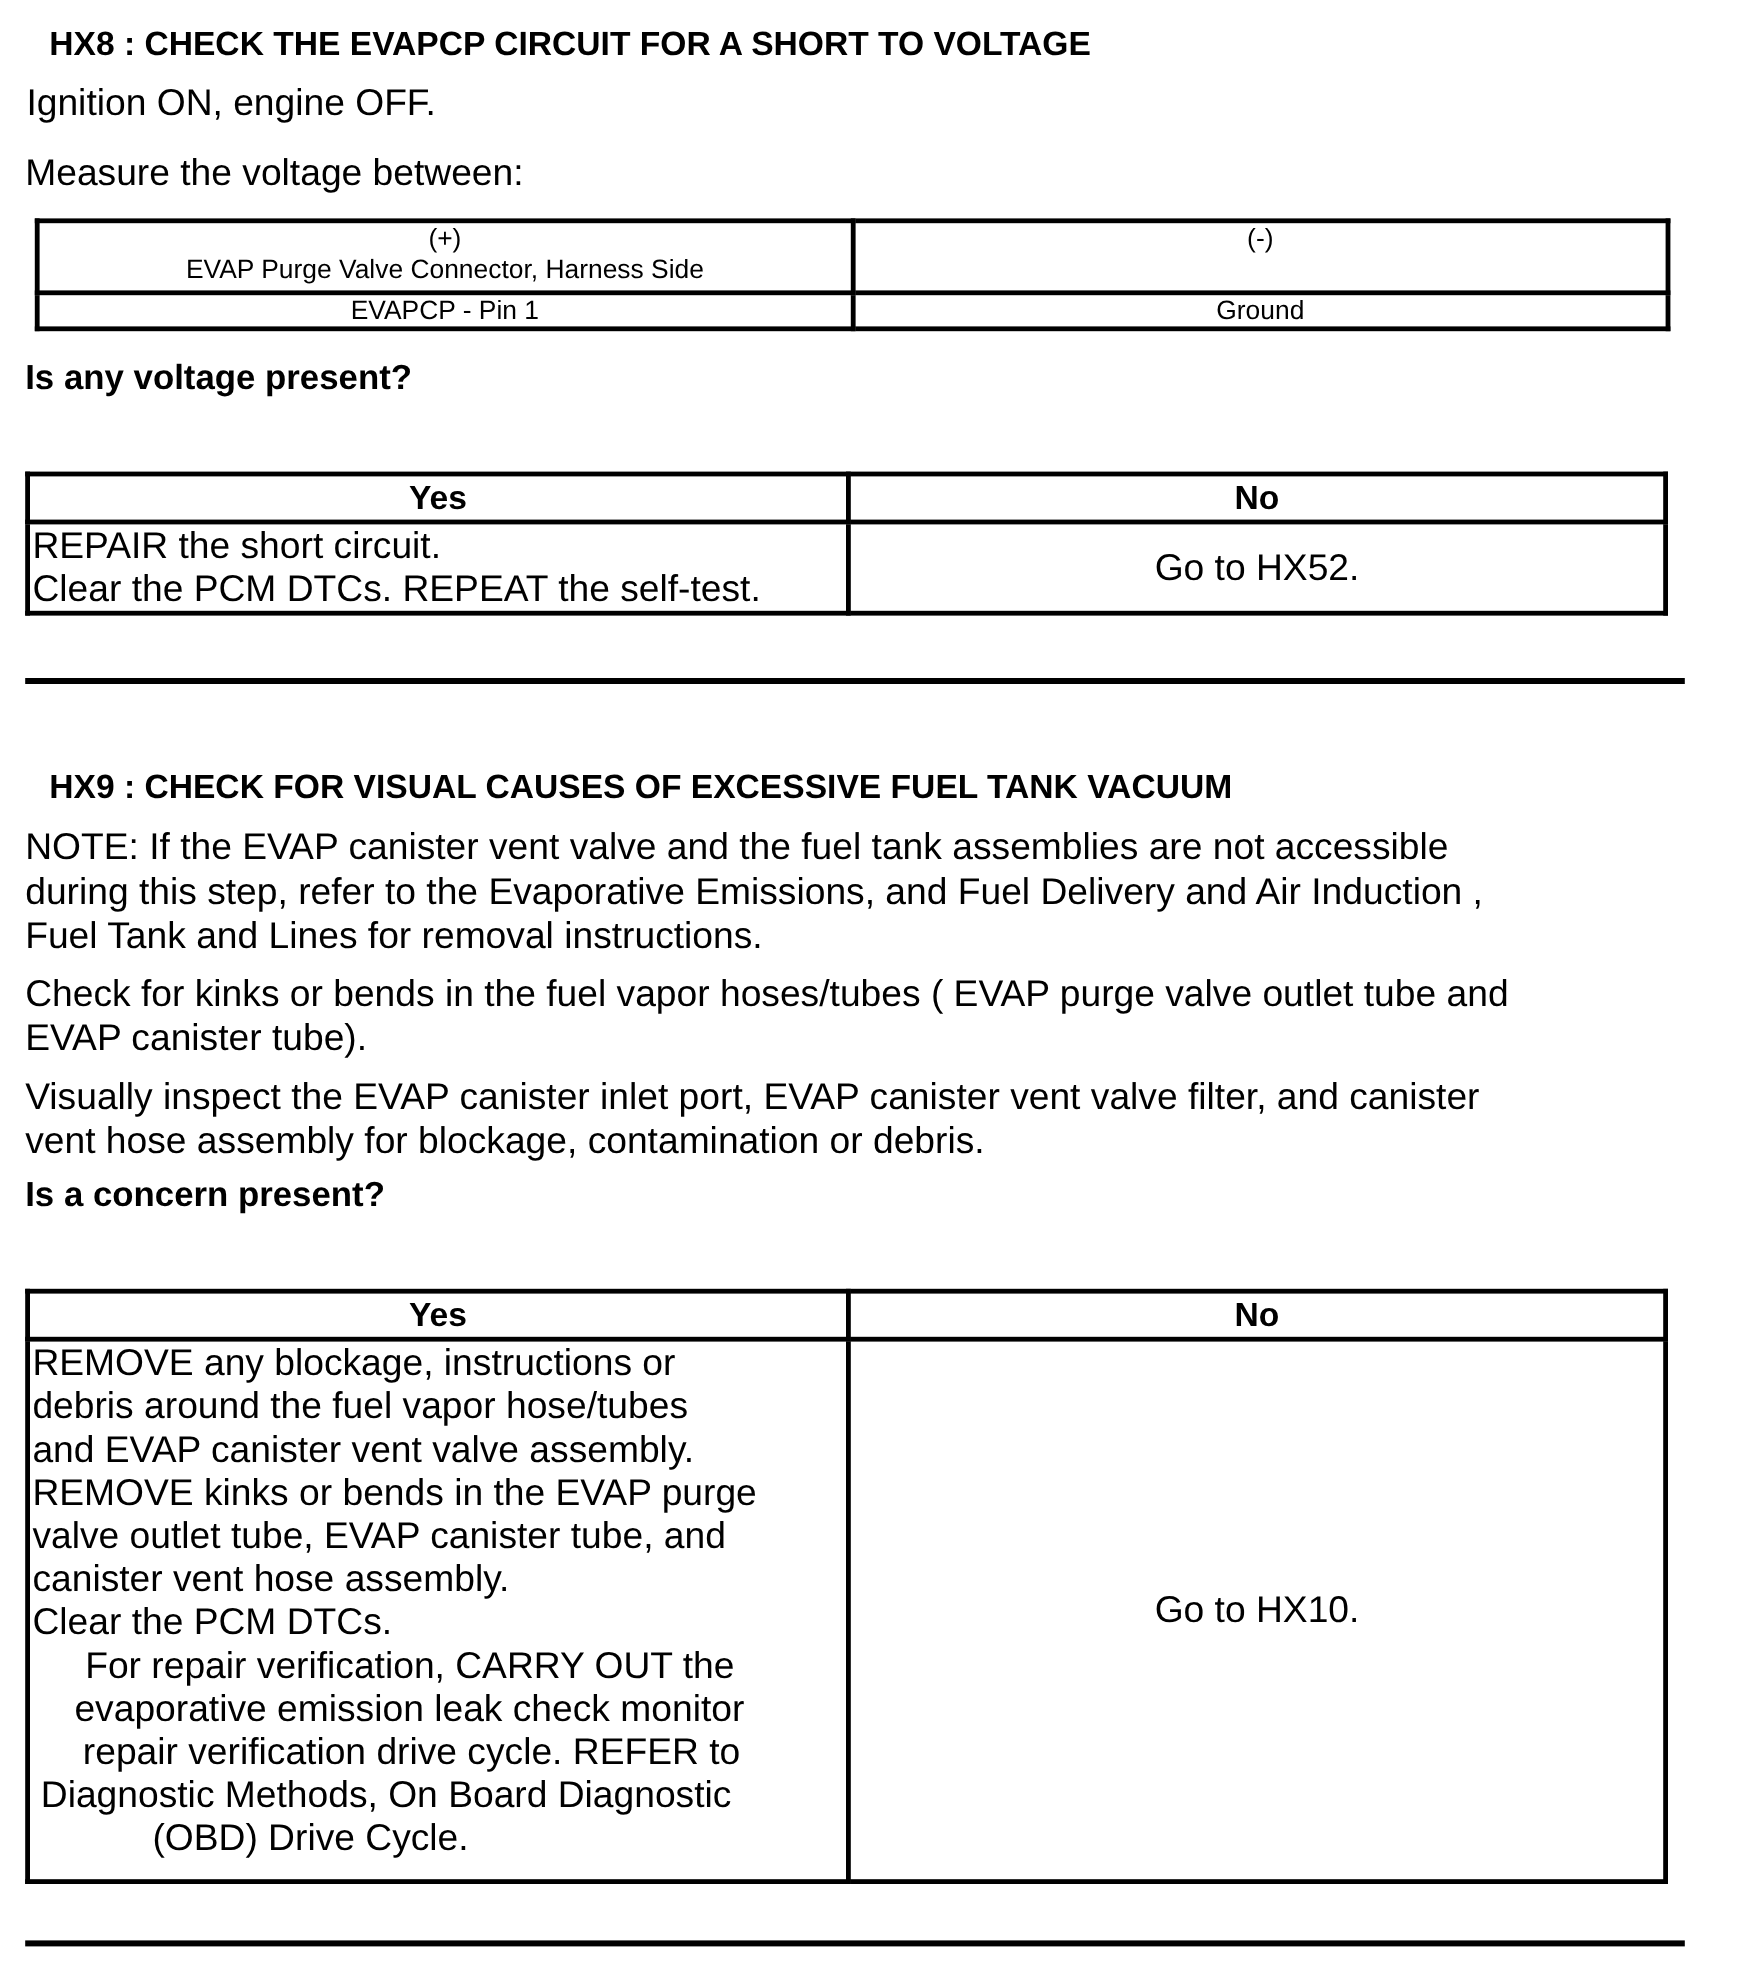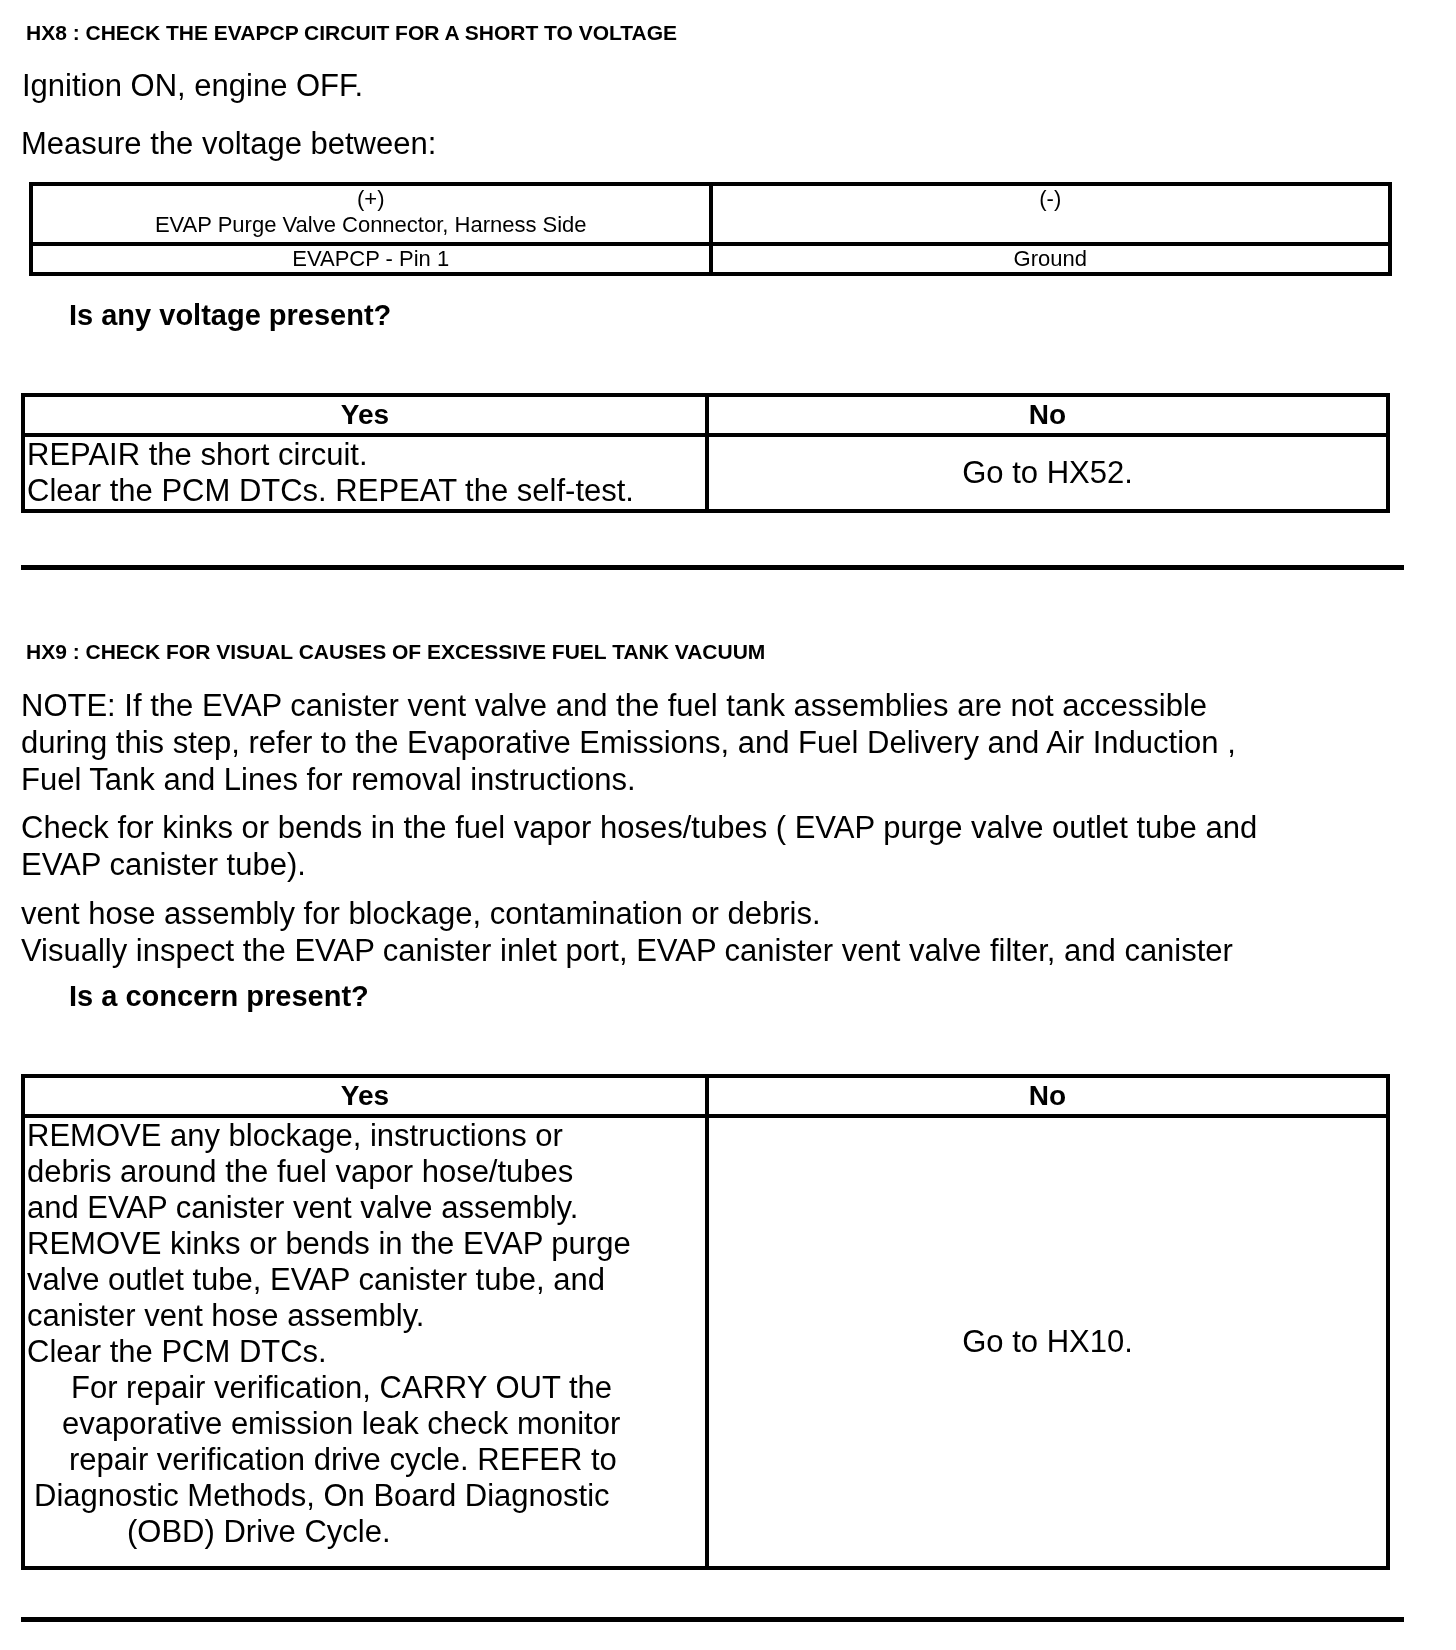--- a/index.html
+++ b/index.html
@@ -1,20 +1,20 @@
 <!DOCTYPE html>
 <html><head>
 <meta charset="utf-8">
 <style>
   html, body { margin:0; padding:0; background:#ffffff; }
   body { width:1456px; height:1650px; position:relative; overflow:hidden; color:#000; font-family:"Liberation Sans", sans-serif; }
   .abs { position:absolute; }
-  .h-step { font-weight:bold; font-size:21px; left:26px; white-space:nowrap; letter-spacing:0px; }
+  .h-step { font-weight:bold; font-size:28px; left:41px; white-space:nowrap; letter-spacing:0px; }
   .body-text { font-size:31px; left:21px; white-space:nowrap; line-height:37px; }
-  .question { font-weight:bold; font-size:29px; left:21px; white-space:nowrap;margin-left:48px; }
+  .question { font-weight:bold; font-size:29px; left:21px; white-space:nowrap; }
   table { border-collapse:collapse; position:absolute; }
   .meas td { border:4px solid #000; text-align:center; font-size:22px; line-height:26px; padding:0; vertical-align:top; }
   .yn td, .yn th { border:4px solid #000; padding:0; }
   .yn th { font-size:28px; font-weight:bold; text-align:center; height:36px; line-height:36px; }
   .yn td { font-size:31px; line-height:36px; }
   .yn td.no { text-align:center; vertical-align:middle; }
   .yn td.yes { text-align:left; vertical-align:top; padding-left:2px; }
   .sep { position:absolute; height:5px; background:#000; }
   .line { display:block; white-space:nowrap; }
 </style>
@@ -70,22 +70,22 @@
   <span class="line">during this step, refer to the Evaporative Emissions, and Fuel Delivery and Air Induction ,</span>
   <span class="line">Fuel Tank and Lines for removal instructions.</span>
 </div>
 
 <div class="abs body-text" style="top:809px;">
   <span class="line">Check for kinks or bends in the fuel vapor hoses/tubes ( EVAP purge valve outlet tube and</span>
   <span class="line">EVAP canister tube).</span>
 </div>
 
 <div class="abs body-text" style="top:895px;">
+  <span class="line">Visually inspect the EVAP canister inlet port, EVAP canister vent valve filter, and canister</span>
   <span class="line">vent hose assembly for blockage, contamination or debris.</span>
-  <span class="line">Visually inspect the EVAP canister inlet port, EVAP canister vent valve filter, and canister</span>
 </div>
 
 <div class="abs question" style="top:980px;">Is a concern present?</div>
 
 <table class="yn" style="left:21px;top:1074px;width:1369px;">
   <tbody>
       <tr>
     <th style="width:680px;">Yes</th>
     <th>No</th>
   </tr>

